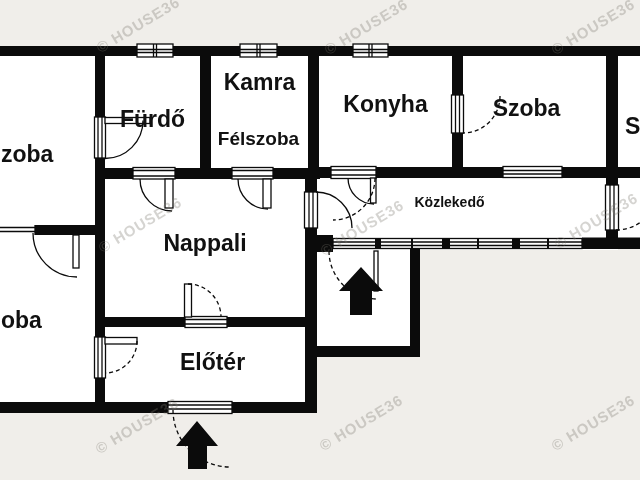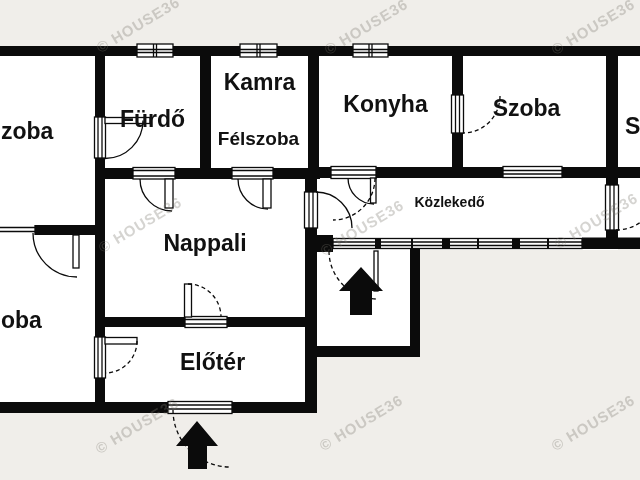--- a/index.html
+++ b/index.html
@@ -177,21 +177,21 @@
         <line x1="168" y1="405" x2="232" y2="405"></line>
           <line x1="168" y1="409" x2="232" y2="409"></line>
         <path d="M173,410 A57,57 0 0 0 230,467" stroke-dasharray="4,3"></path>
       </g>
 
       <polygon points="197,421 176,446 188,446 188,469 207,469 207,446 218,446" fill="#0b0b0b" stroke="none"></polygon>
       <polygon points="361,267 339,291 350,291 350,315 372,315 372,291 383,291" fill="#0b0b0b" stroke="none"></polygon>
     </g>
   </svg>
 
-  <div class="lbl left" style="left:1px;top:119px;text-align:right;">zoba</div>
+  <div class="lbl left" style="left:1px;top:142px;text-align:right;">zoba</div>
   <div class="lbl left" style="left:1px;top:308px;text-align:center;">oba</div>
   <div class="lbl" style="left:105px;top:107px;width:95px;">Fürdő</div>
   <div class="lbl" style="left:211px;top:70px;width:97px;">Kamra</div>
   <div class="lbl sm" style="left:209px;top:129px;width:99px;">Félszoba</div>
   <div class="lbl" style="left:319px;top:92px;width:133px;">Konyha</div>
   <div class="lbl" style="left:463px;top:96px;width:127px;">Szoba</div>
   <div class="lbl left" style="left:625px;top:114px;">S</div>
   <div class="lbl" style="left:105px;top:231px;width:200px;">Nappali</div>
   <div class="lbl" style="left:337px;top:195px;width:225px;font-size:14px;">Közlekedő</div>
   <div class="lbl" style="left:105px;top:350px;width:215px;">Előtér</div>

